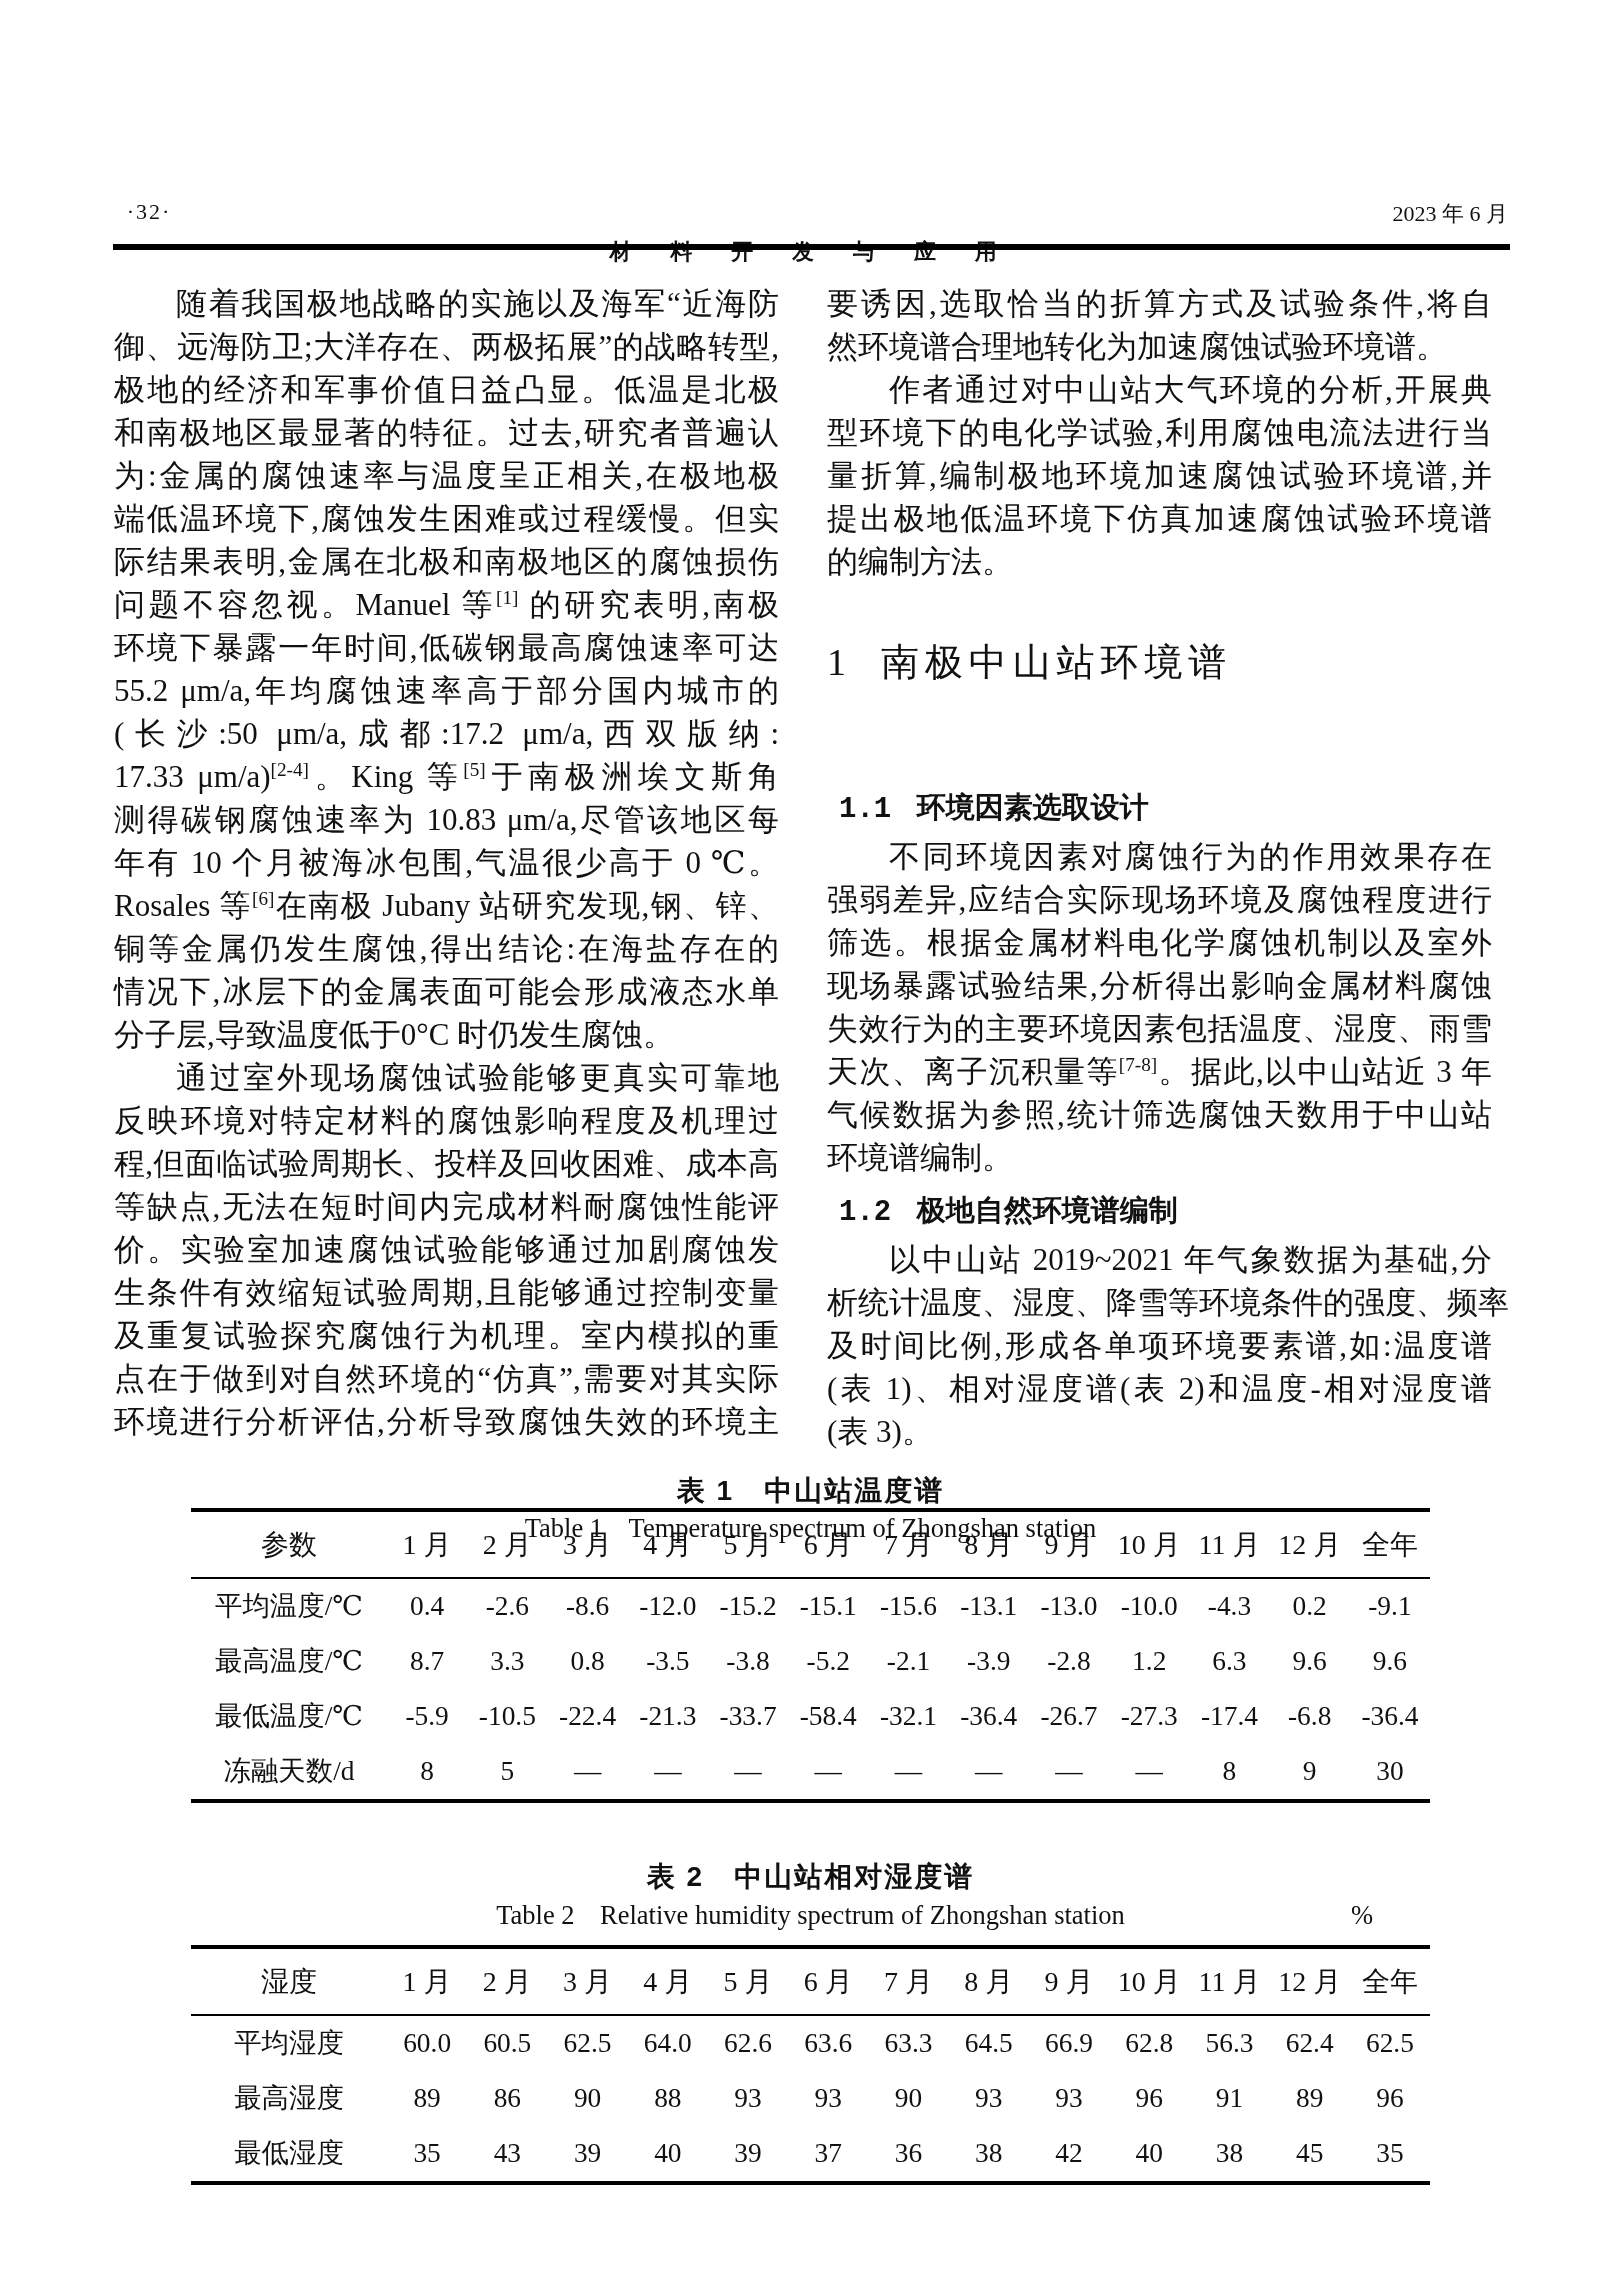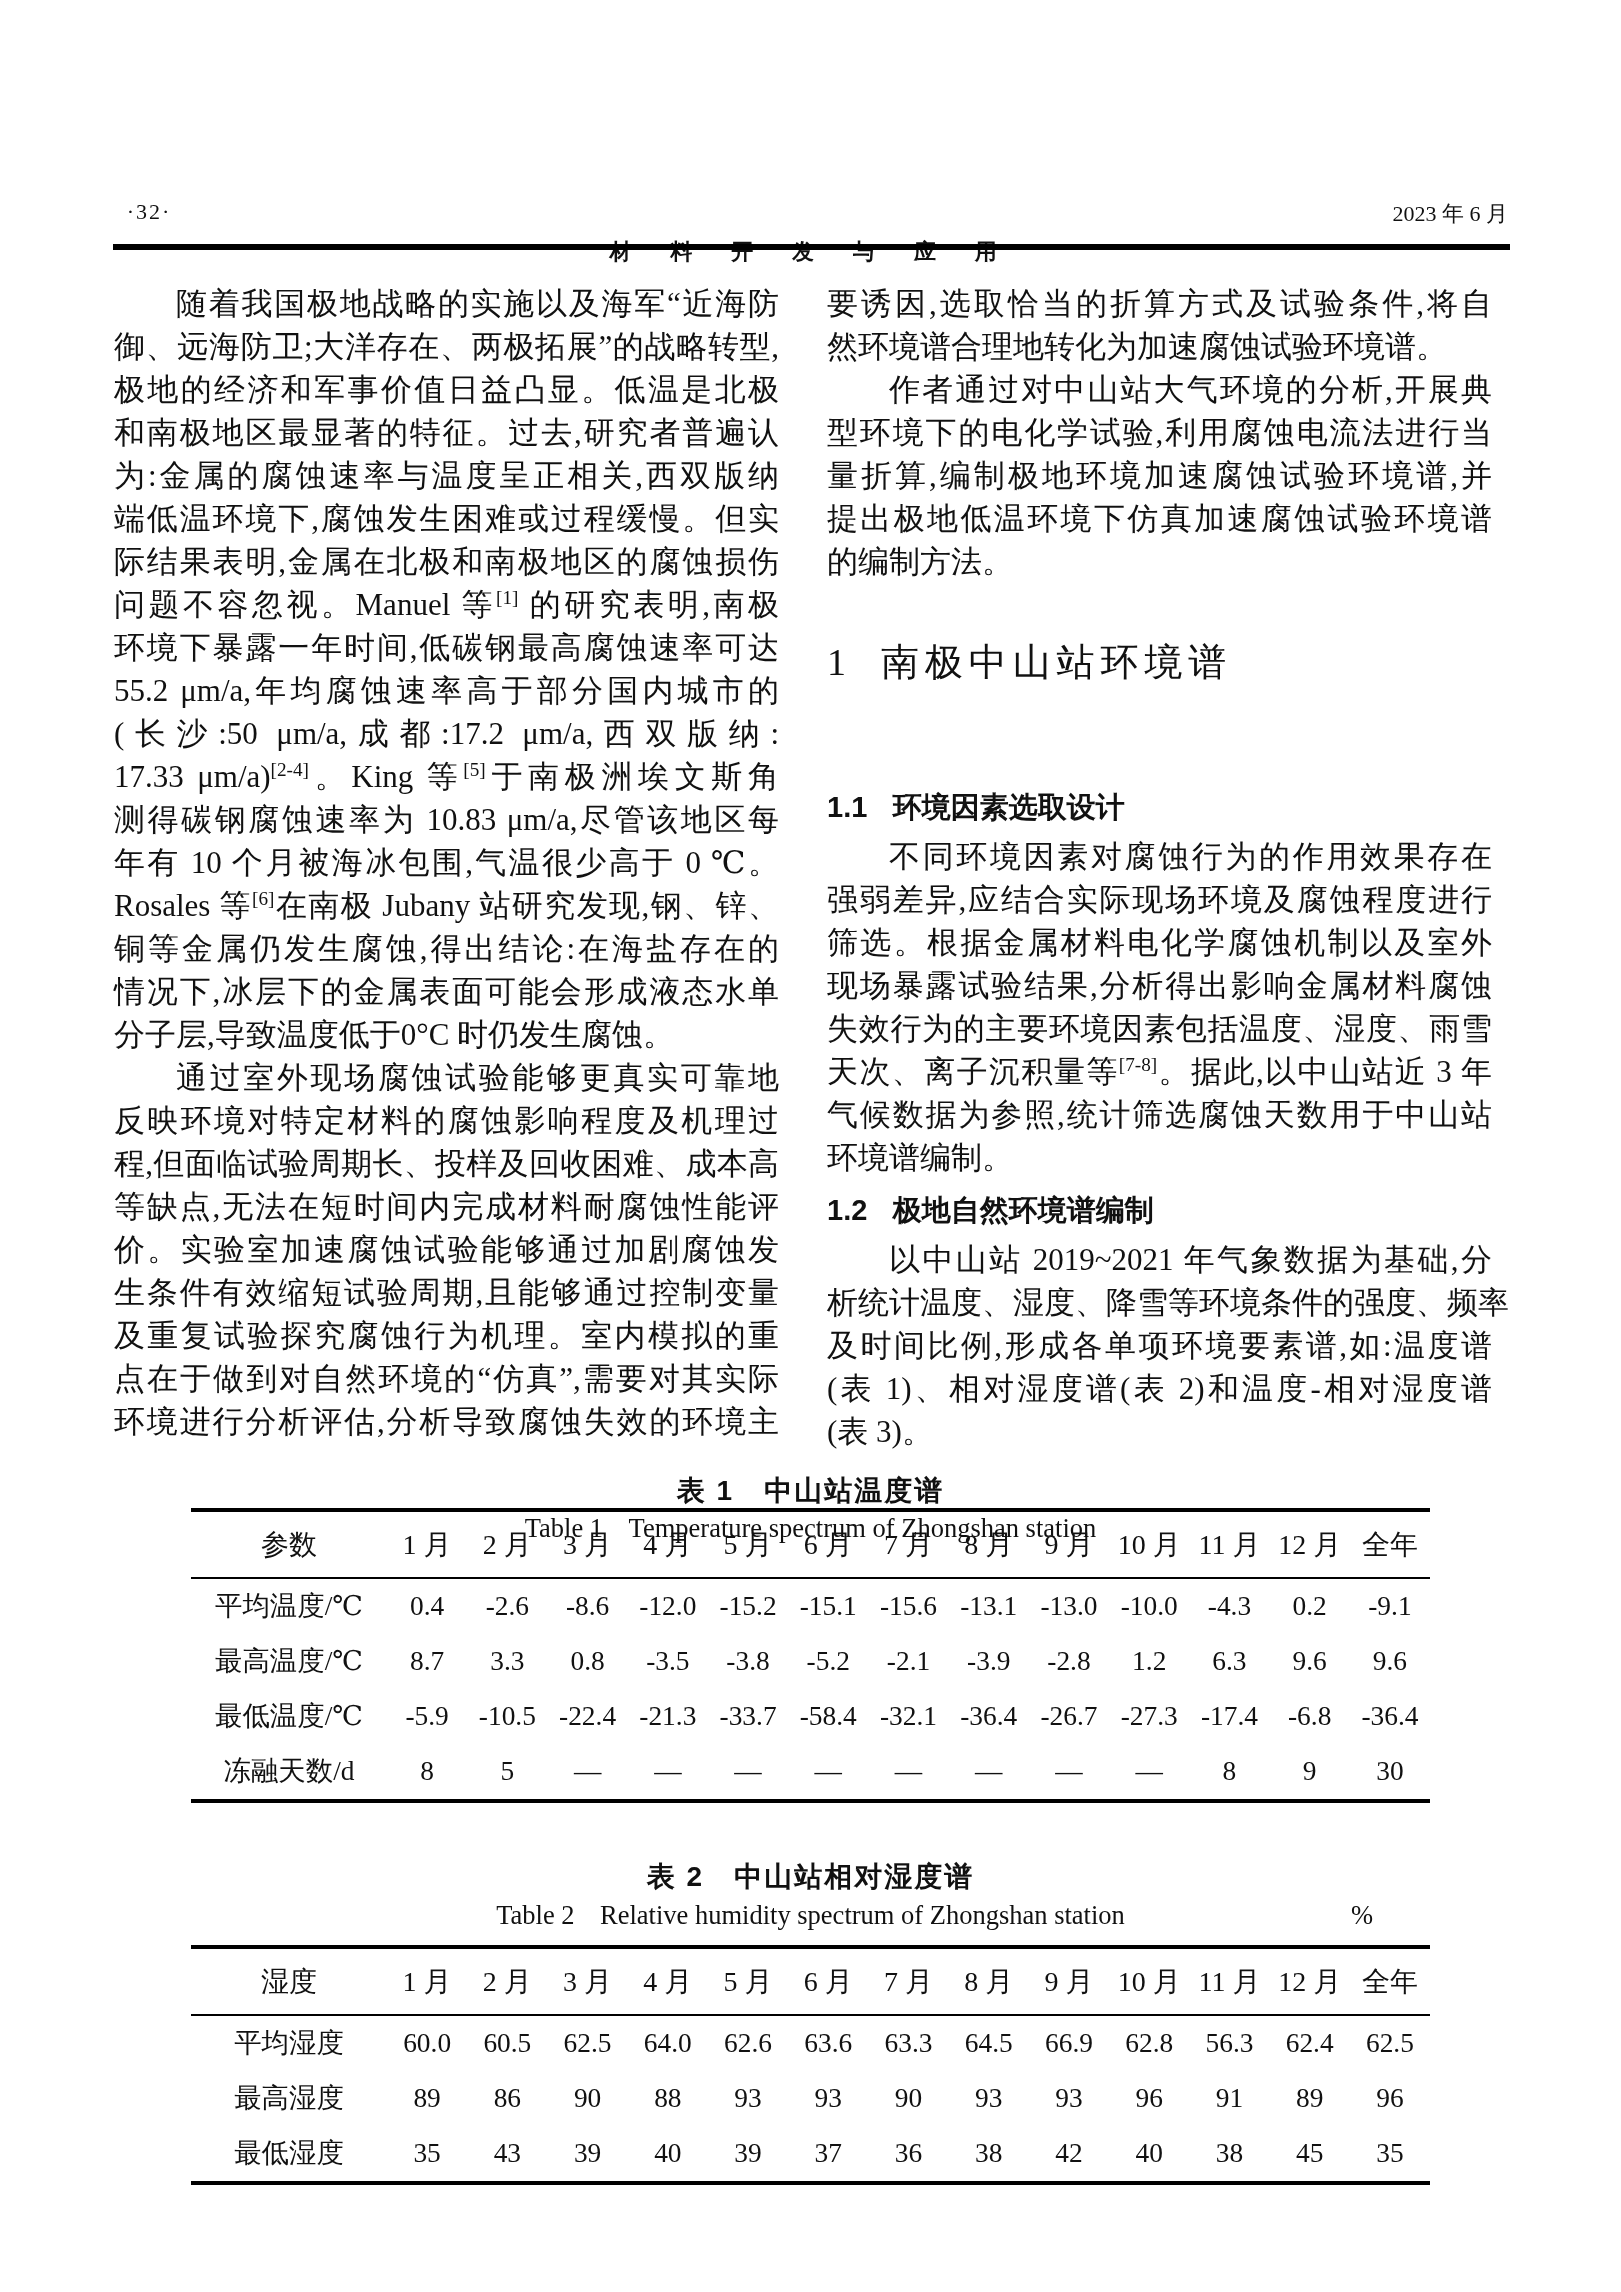--- a/index.html
+++ b/index.html
@@ -20,21 +20,21 @@
   .col-right{left:827px;}
   .line{font-size:31px;line-height:43px;height:43px;text-align:justify;text-align-last:justify;white-space:nowrap;}
   .para:not(.cont) .line:first-child{text-indent:2em;}
   .para:not(.open) .line:last-child{text-align-last:left;}
   sup{font-size:0.62em;line-height:0;vertical-align:super;}
   
   .sec-heading{margin-top:54px;height:51px;line-height:51px;margin-bottom:98px;font-size:38px;letter-spacing:5.9px;}
   .sec-heading .num{margin-right:35px;letter-spacing:0;}
   .subhead{margin-top:9.8px;height:43px;line-height:43px;margin-bottom:5.9px;
     font-family:"Liberation Sans","DejaVu Sans",sans-serif;font-weight:bold;font-size:29px;}
-  .subhead .num{font-family:Liberation Sans, sans-serif;font-weight:bold;margin-right:25.5px;}
+  .subhead .num{font-family:Liberation Mono, monospace;font-weight:bold;margin-right:25.5px;margin-left:12px;}
   
   .cap{position:absolute;left:191px;width:1239px;text-align:center;}
   .cap-zh{font-family:"Liberation Sans","DejaVu Sans",sans-serif;font-weight:bold;font-size:28px;letter-spacing:2px;}
   .cap-en{font-size:26.5px;}
   .cap-en .gap{display:inline-block;width:25.5px;}
   .cap .unit{position:absolute;right:57px;top:0;letter-spacing:0;}
   
   .dtable{position:absolute;left:191px;width:1239px;}
   .rule{width:100%;background:#000;}
   .rule.thick{height:3.9px;}
@@ -54,21 +54,21 @@
   <span class="issue">2023 年 6 月</span>
 </div>
 <div class="headrule"></div>
 
 <div class="col col-left">
     <div class="para">
       <div class="line">随着我国极地战略的实施以及海军“近海防</div>
       <div class="line">御、远海防卫;大洋存在、两极拓展”的战略转型,</div>
       <div class="line">极地的经济和军事价值日益凸显。低温是北极</div>
       <div class="line">和南极地区最显著的特征。过去,研究者普遍认</div>
-      <div class="line">为:金属的腐蚀速率与温度呈正相关,西双版纳</div>
+      <div class="line">为:金属的腐蚀速率与温度呈正相关,在极地极</div>
       <div class="line">端低温环境下,腐蚀发生困难或过程缓慢。但实</div>
       <div class="line">际结果表明,金属在北极和南极地区的腐蚀损伤</div>
       <div class="line">问题不容忽视。Manuel 等<sup>[1]</sup> 的研究表明,南极</div>
       <div class="line">环境下暴露一年时间,低碳钢最高腐蚀速率可达</div>
       <div class="line">55.2 μm/a,年均腐蚀速率高于部分国内城市的</div>
       <div class="line">(长沙:50 μm/a,成都:17.2 μm/a,西双版纳:</div>
       <div class="line">17.33 μm/a)<sup>[2-4]</sup>。King 等<sup>[5]</sup>于南极洲埃文斯角</div>
       <div class="line">测得碳钢腐蚀速率为 10.83 μm/a,尽管该地区每</div>
       <div class="line">年有 10 个月被海冰包围,气温很少高于 0 ℃。</div>
       <div class="line">Rosales 等<sup>[6]</sup>在南极 Jubany 站研究发现,钢、锌、</div>

